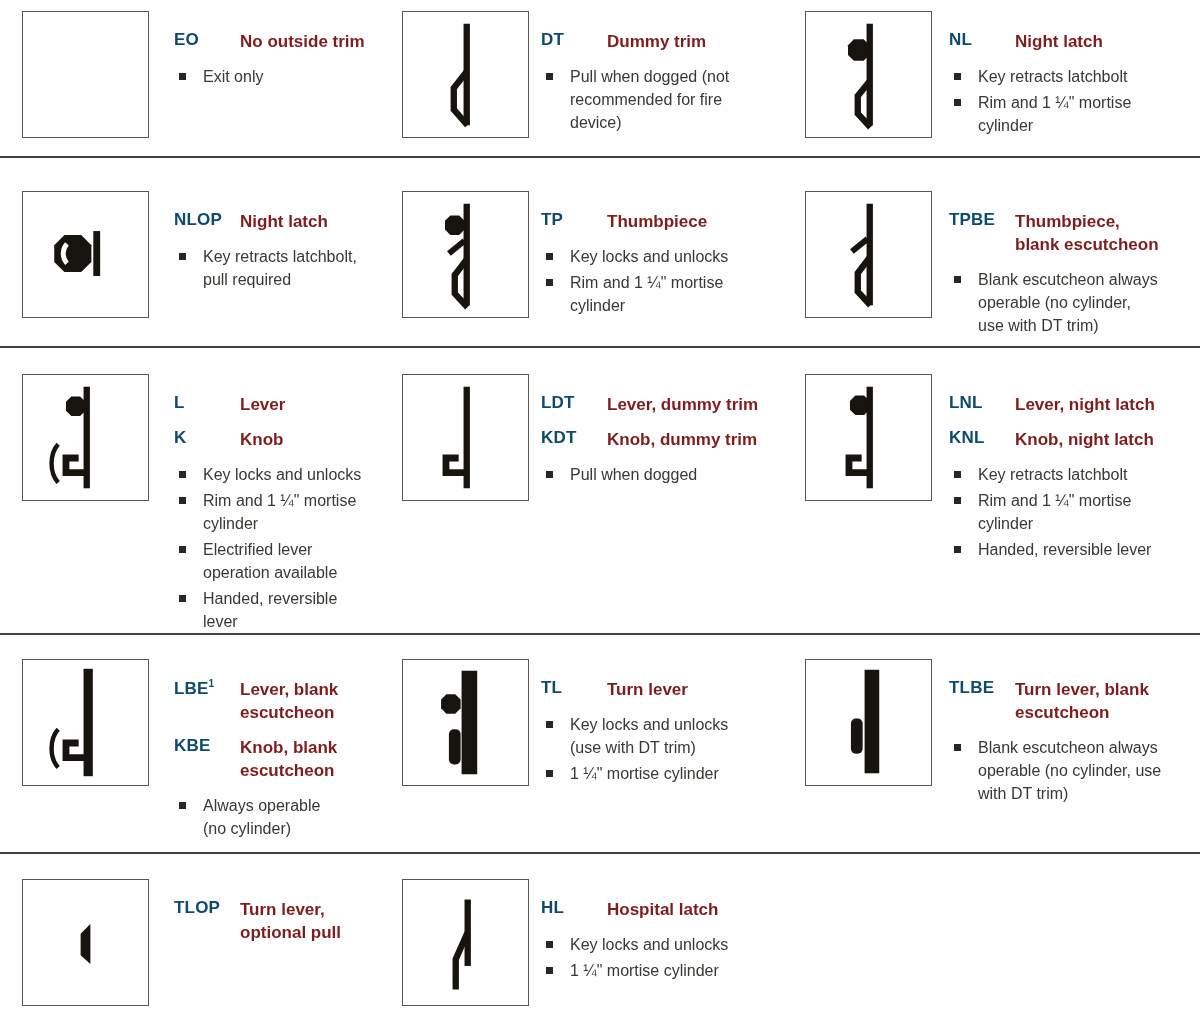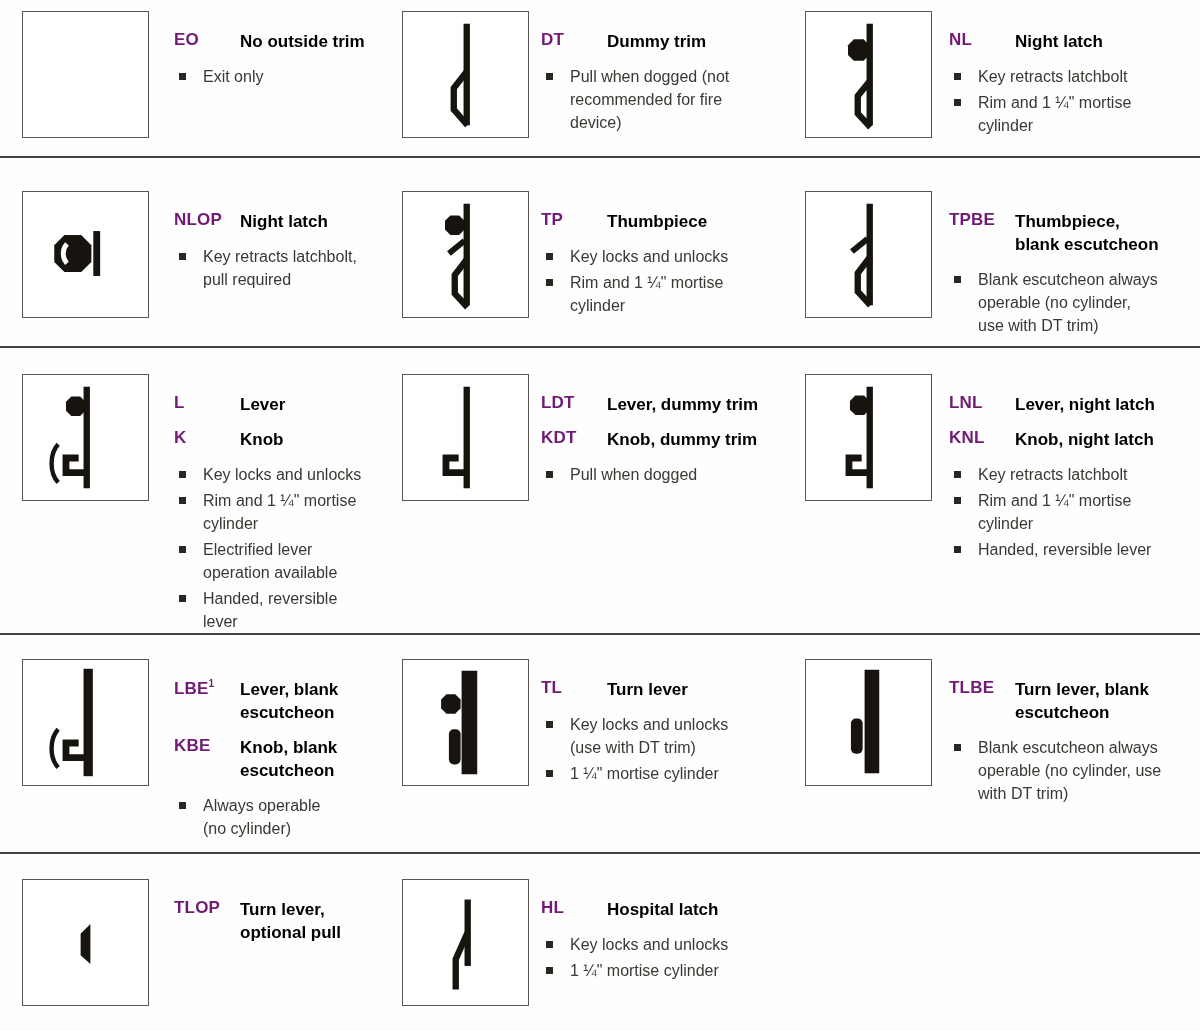--- a/index.html
+++ b/index.html
@@ -21,23 +21,23 @@
   .icon-box{
     width:125px;height:125px;border:1.5px solid #5a5651;background:#ffffff;
     flex:none;display:flex;align-items:center;justify-content:center;
   }
   .icon-box svg{display:block;}
   .text{margin-top:19px;}
   .col0 .text{margin-left:25px;width:222px;}
   .col1 .text{margin-left:12px;width:232px;}
   .col2 .text{margin-left:17px;width:238px;}
   .entry{display:flex;margin-bottom:12px;}
-  .code{width:66px;flex:none;font-weight:bold;font-size:17px;color:#701a75;letter-spacing:.2px;}
+  .code{width:66px;flex:none;font-weight:bold;font-size:17px;color:#0c4a6e;letter-spacing:.2px;}
   .code sup{font-size:10px;}
-  .title{font-weight:bold;font-size:17px;line-height:23px;color:#000000;white-space:pre-line;}
+  .title{font-weight:bold;font-size:17px;line-height:23px;color:#7f1d1d;white-space:pre-line;}
   .bullets{list-style:none;margin:2px 0 0 0;padding:0;}
   .bullets li{position:relative;padding-left:29px;margin-bottom:3px;font-size:16px;line-height:23px;}
   .bullets li::before{
     content:"";position:absolute;left:5px;top:8px;width:6.5px;height:6.5px;background:#2a2622;
   }
   .btxt{white-space:pre-line;}
 </style>
 </head>
 <body>
 

